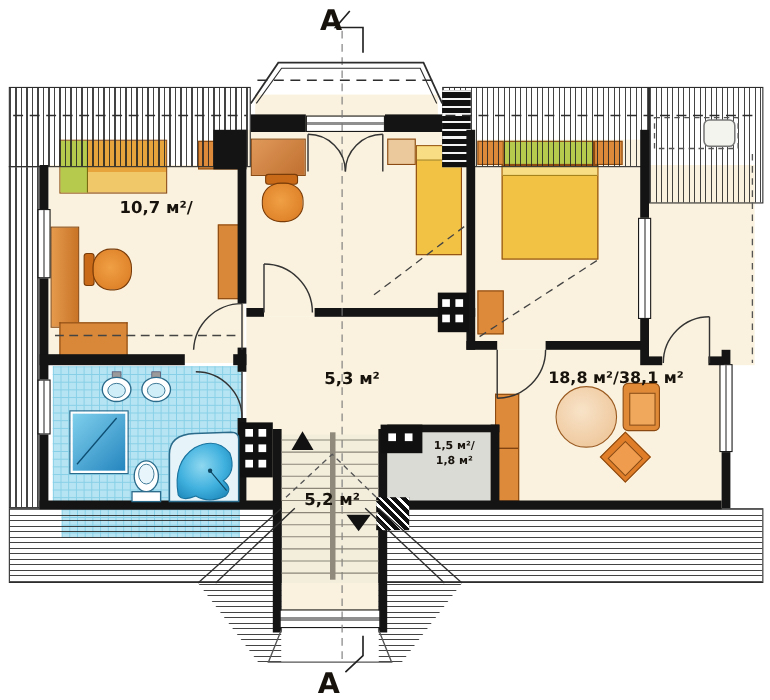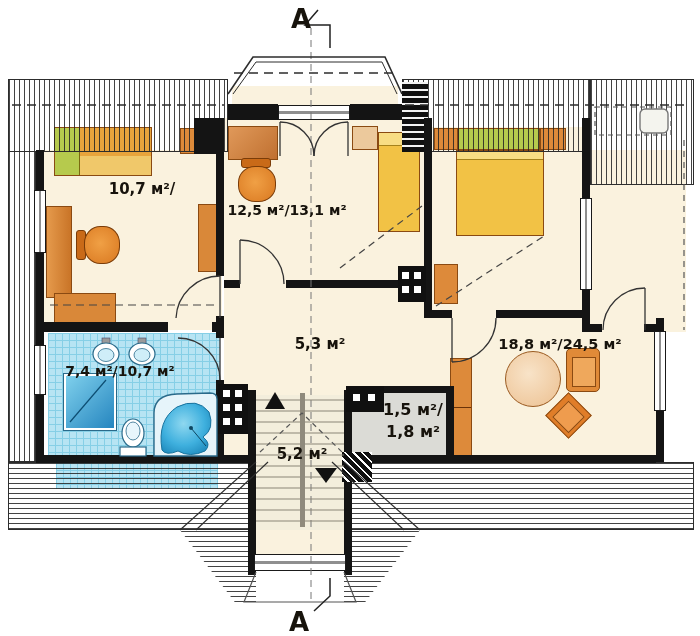--- a/index.html
+++ b/index.html
@@ -267,23 +267,21 @@
     <polyline points="318,10 305,25 330,25 330,48" fill="none" stroke="#222" stroke-width="1.5"></polyline>
     <polyline points="330,578 330,596 314,611" fill="none" stroke="#222" stroke-width="1.5"></polyline>
   </svg>
 
   <div class="abs label" style="left:286px;top:1px;width:30px;font-size:26px;">A</div>
   <div class="abs label" style="left:284px;top:604px;width:30px;font-size:26px;">A</div>
 
   <div class="abs label" style="left:92px;top:179px;width:100px;font-size:15px;">
     <div>10,7 м²/</div>
   </div>
-  <div class="abs label" style="left:222px;top:201px;width:130px;font-size:14px;">12,5 м²/13,1 м²</div>
   <div class="abs label" style="left:288px;top:334px;width:64px;font-size:15px;">5,3 м²</div>
-  <div class="abs label" style="left:54px;top:362px;width:132px;font-size:14px;">7,4 м²/10,7 м²</div>
-  <div class="abs label" style="left:485px;top:334px;width:150px;font-size:14.5px;">18,8 м²/24,5 м²</div>
-  <div class="abs label" style="left:380px;top:399px;width:66px;font-size:16px;">
+  <div class="abs label" style="left:485px;top:334px;width:150px;font-size:14.5px;">18,8 м²/38,1 м²</div>
+  <div class="abs label" style="left:380px;top:399px;width:66px;font-size:10px;">
     <div>1,5 м²/</div>
     <div>1,8 м²</div>
   </div>
   <div class="abs label" style="left:266px;top:444px;width:72px;font-size:15px;">5,2 м²</div>
 
 </div>
 
 </body></html>

